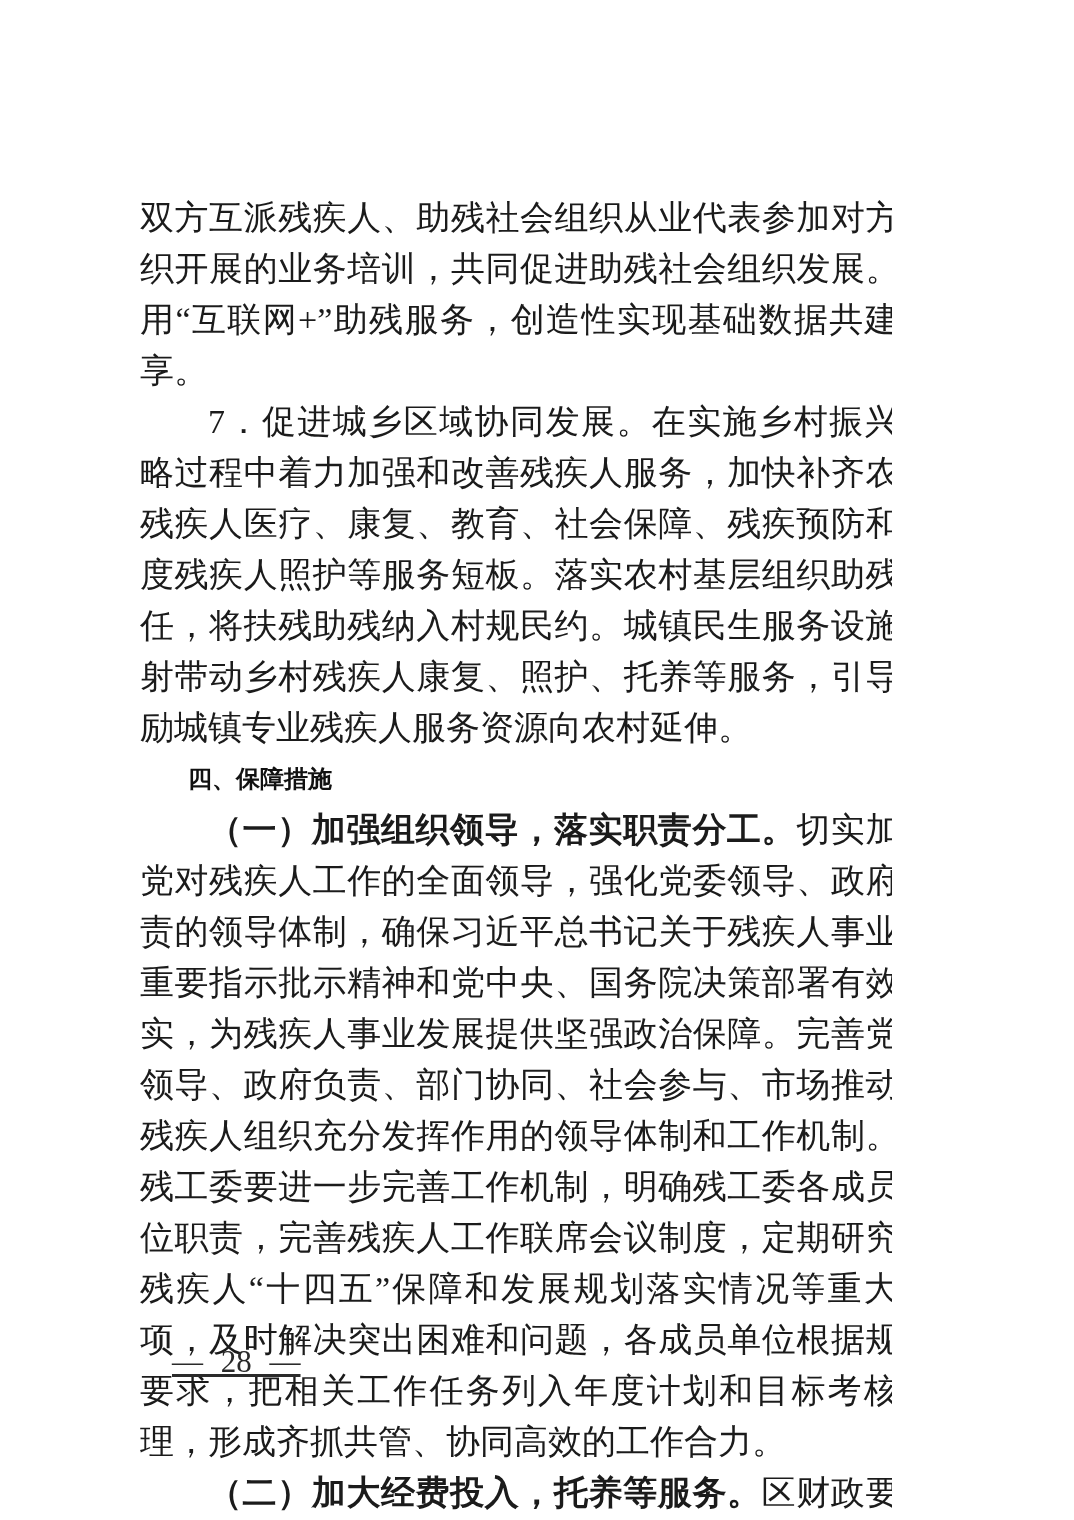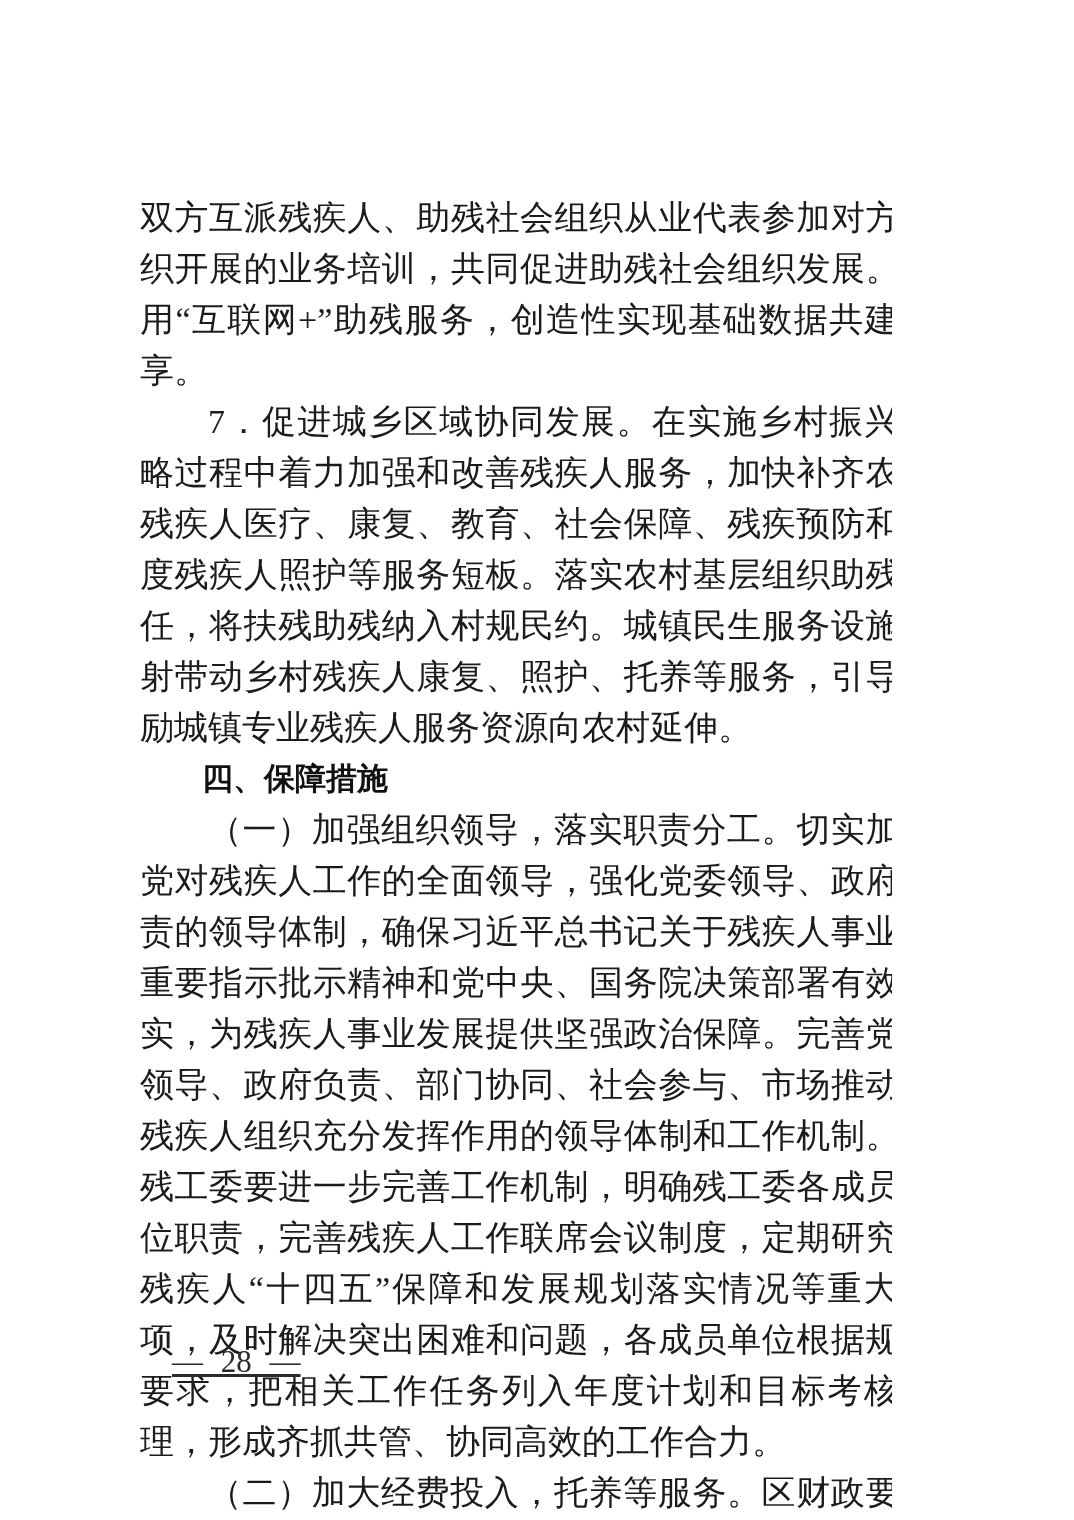--- a/index.html
+++ b/index.html
@@ -29,26 +29,26 @@
   .text-block h2 {
     margin: 0;
     padding: 0;
   }
   .indent {
     text-indent: 2em;
   }
   .section-heading {
     font-family: "Liberation Sans", "DejaVu Sans", sans-serif;
     font-weight: 700;
-    font-size: 31px;
+    font-size: 24px;
     line-height: 51px;
     color: #111111;
   }
   .lead-bold {
-    font-weight: 400;
+    font-weight: 700;
   }
   .page-number {
     position: absolute;
     left: 172px;
     top: 1344px;
     font-family: "Liberation Serif", "DejaVu Serif", serif;
     font-size: 31px;
     line-height: 36px;
     color: #2a2a2a;
     word-spacing: 10px;

